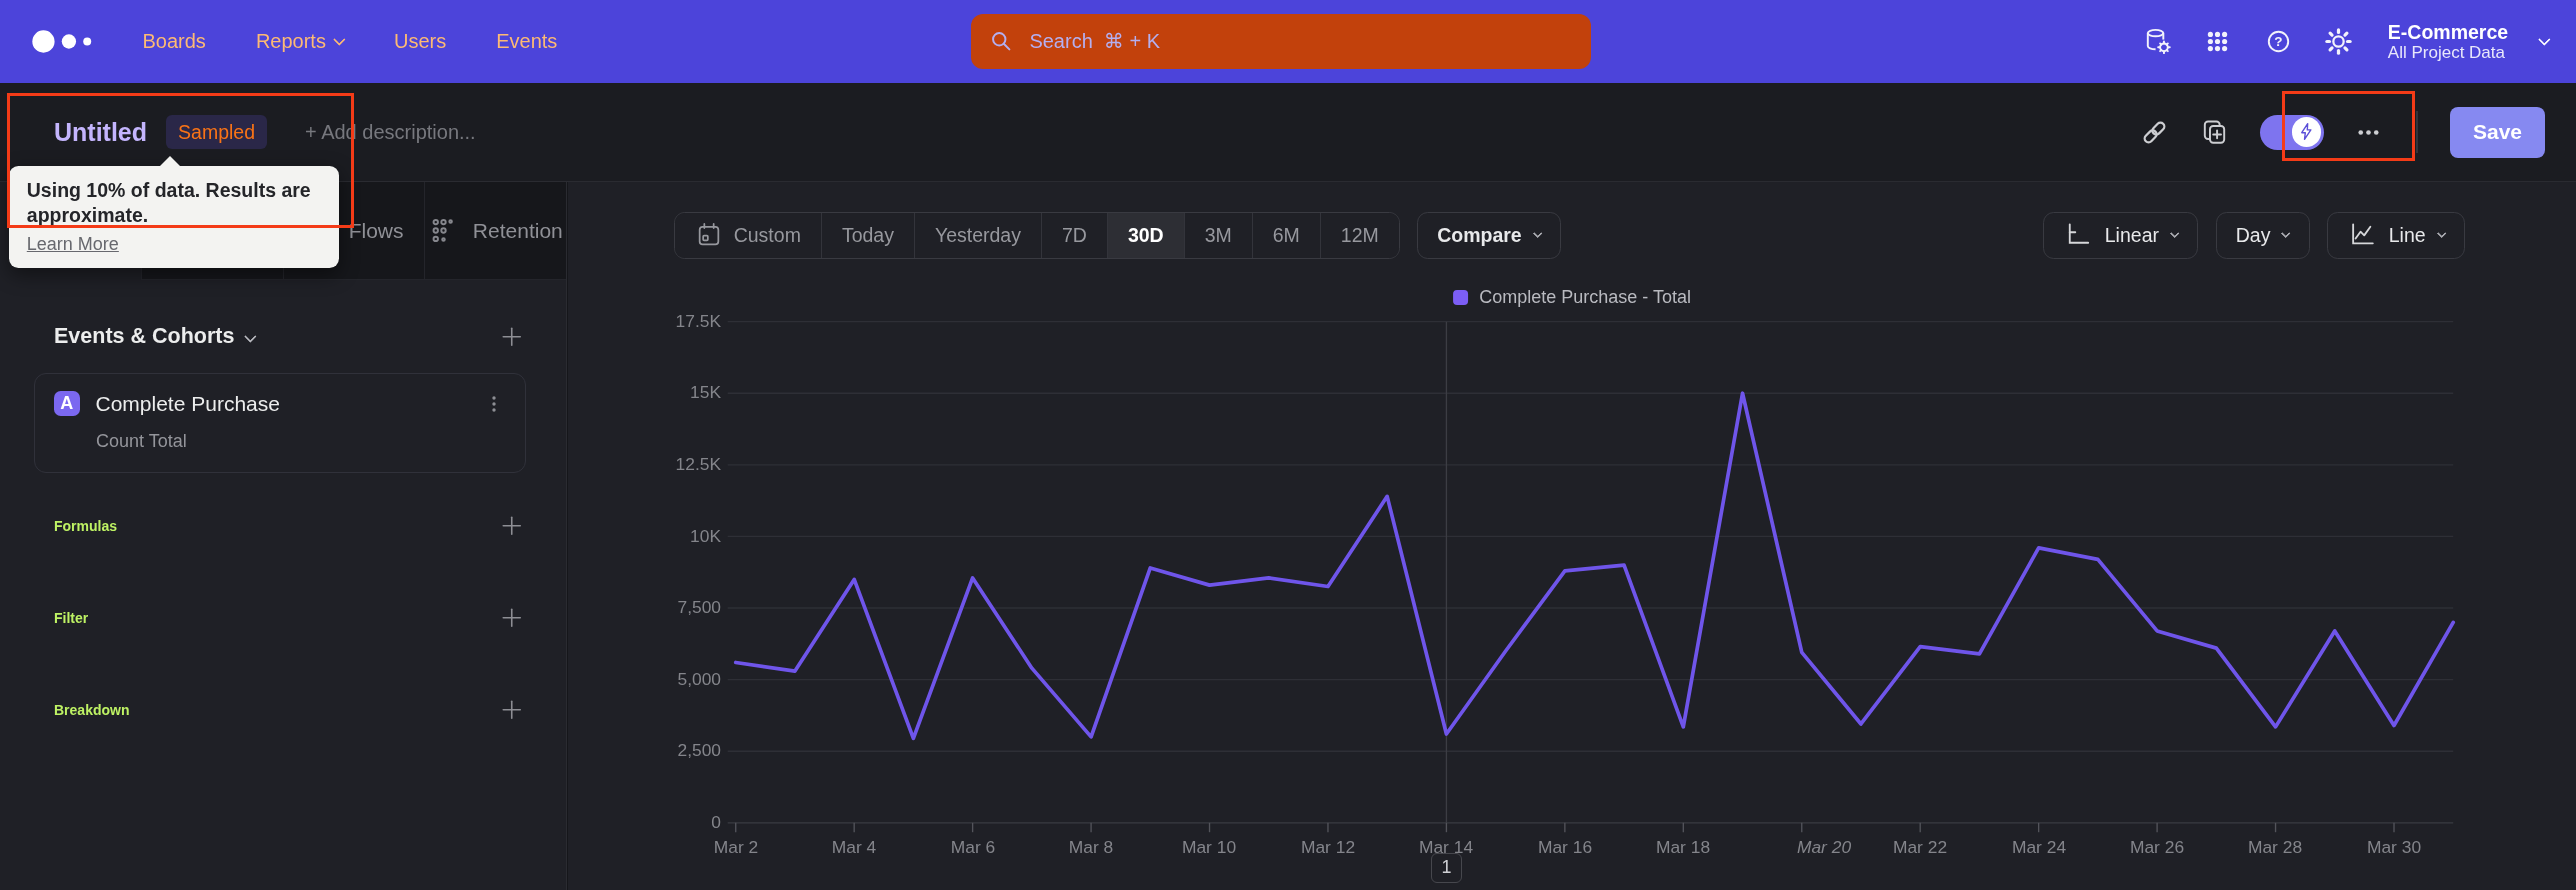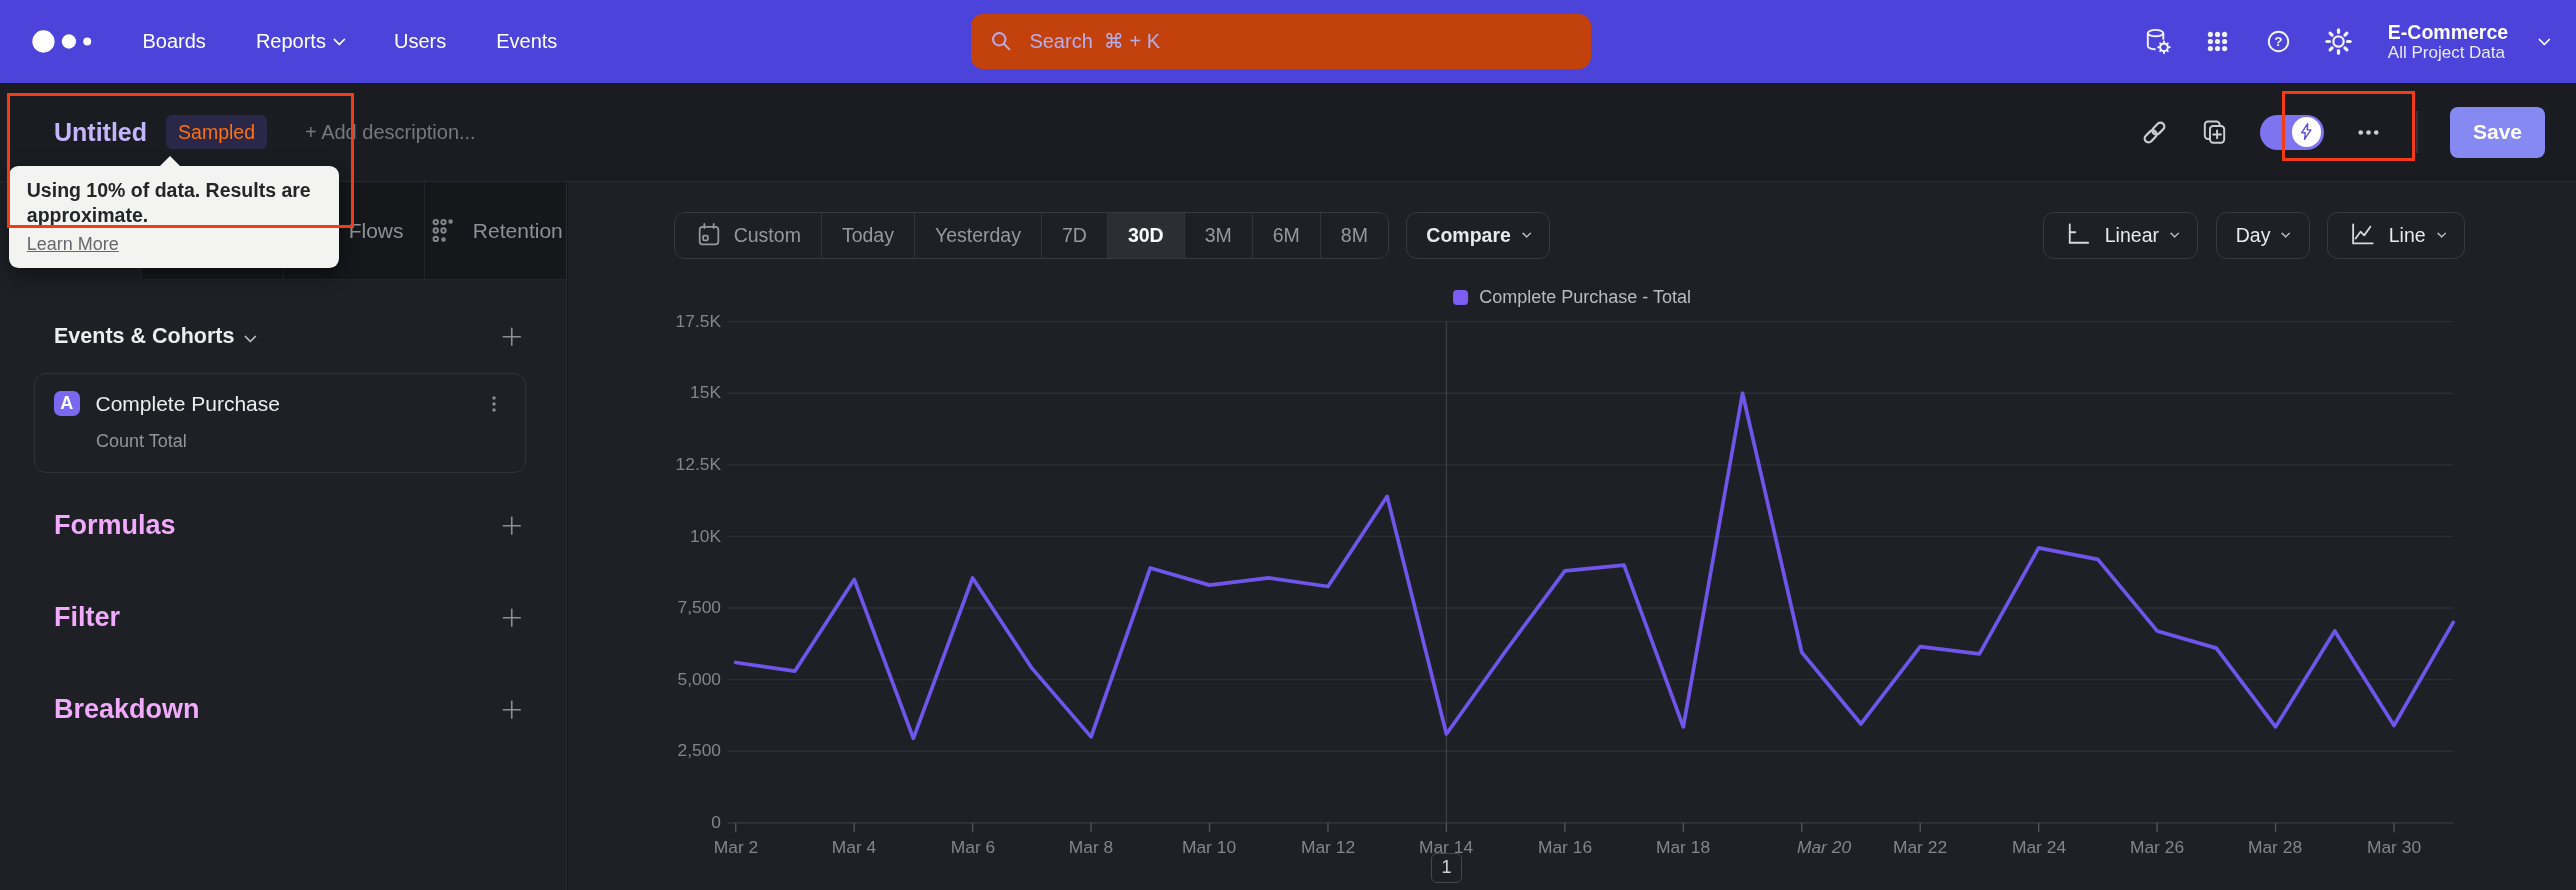--- a/index.html
+++ b/index.html
@@ -3,21 +3,21 @@
 <meta charset="utf-8">
 <style>
   html,body{margin:0;padding:0;background:#101114;}
   *{box-sizing:border-box;font-family:"Liberation Sans","DejaVu Sans",sans-serif;}
   .page{position:relative;width:2576px;height:890px;background:#15161a;overflow:hidden;}
 
   
   .topnav{position:absolute;left:0;top:0;width:2576px;height:83px;background:#4c44da;display:flex;align-items:center;}
   .logo{margin-left:29.5px;display:flex;align-items:center;}
   .nav-items{display:flex;align-items:center;margin-left:32px;gap:50px;}
-  .nav-item{color:#ffffff;font-size:20px;font-weight:500;display:flex;align-items:center;gap:9.4px;cursor:pointer;}
+  .nav-item{color:#fdba74;font-size:20px;font-weight:500;display:flex;align-items:center;gap:9.4px;cursor:pointer;}
   .chev{display:inline-block;width:8.7px;height:8.7px;border-right:2px solid currentColor;border-bottom:2px solid currentColor;transform:rotate(45deg);margin-top:-4px;border-radius:0.7px;}
   .searchbar{position:absolute;left:971px;top:14px;width:620px;height:55px;background:#c2410c;border-radius:12px;display:flex;align-items:center;padding:0 17.4px;gap:12px;}
   .searchbar input{background:transparent;border:none;outline:none;color:#e7e5ff;font-size:20px;width:100%;}
   .searchbar input::placeholder{color:#b4aff0;}
   .nav-right{position:absolute;right:27px;top:0;height:83px;display:flex;align-items:center;gap:29.5px;color:#fff;}
   .nav-icon{width:31px;height:31px;color:#f2f2fb;}
   .project{display:flex;flex-direction:column;line-height:1.15;margin-left:4px;}
   .project .pname{color:#fff;font-size:19.5px;font-weight:700;}
   .project .pscope{color:#e9e8fb;font-size:17px;}
   .proj-chev{color:#fff;margin-left:2.7px;}
@@ -58,21 +58,21 @@
   .sb-head .ttl .chev{color:#b9bac0;margin-top:-1.3px;}
   .plus{margin-left:auto;width:25.5px;height:25.5px;color:#8d8e94;cursor:pointer;}
   .ecard{margin:23px 40px 0 34px;border:1.3px solid #30313a;border-radius:12px;padding:17.4px 19px 20px;}
   .ecard .row1{display:flex;align-items:center;}
   .abadge{width:25.5px;height:25.5px;border-radius:6.7px;background:#7b68f0;color:#fff;font-size:18px;font-weight:700;display:flex;align-items:center;justify-content:center;}
   .ename{margin-left:16px;color:#eceded;font-size:21px;}
   .kebab{margin-left:auto;width:24px;height:24px;color:#8d8e94;cursor:pointer;}
   .emetric{margin:14.8px 0 0 42px;color:#94959b;font-size:18px;}
   .sections{margin-top:6.7px;}
   .secrow{height:92px;display:flex;align-items:center;padding:0 42px 0 54px;}
-  .secrow .slabel{color:#f0abfc;font-size:27px;font-weight:600;}
+  .secrow .slabel{color:#bef264;font-size:14px;font-weight:600;}
 
   
   .card{position:absolute;left:568px;top:182px;width:2008px;height:708px;background:#1f2026;}
   .controls{position:absolute;left:106px;top:29.5px;display:flex;align-items:flex-start;}
   .seg{display:flex;align-items:stretch;border:1.3px solid #393a41;border-radius:10.7px;overflow:hidden;height:47px;}
   .segcell{display:flex;align-items:center;gap:10.7px;padding:0 20px;font-size:19.5px;color:#97989e;border-right:1.3px solid #33343b;cursor:pointer;background:#1f2026;}
   .segcell:last-child{border-right:none;}
   .segcell.active{background:#2d2e34;color:#fff;font-weight:600;}
   .segcell .cicon{width:28px;height:28px;color:#97989e;}
   .pill{display:flex;align-items:center;gap:12px;height:47px;border:1.3px solid #393a41;border-radius:10.7px;padding:0 19px;color:#e8e9eb;font-size:19.5px;cursor:pointer;background:#1f2026;}
@@ -337,21 +337,21 @@
         <div class="segcell active">
             <span>30D</span>
           </div>
         <div class="segcell">
             <span>3M</span>
           </div>
         <div class="segcell">
             <span>6M</span>
           </div>
         <div class="segcell">
-            <span>8M</span>
+            <span>12M</span>
           </div>
       </div>
       <div class="pill" style="margin-left:17.4px;font-weight:600">
         <span>Compare</span>
           <span class="chev"></span>
       </div>
     </div>
 
     <div class="controls-right">
       <div class="pill">

